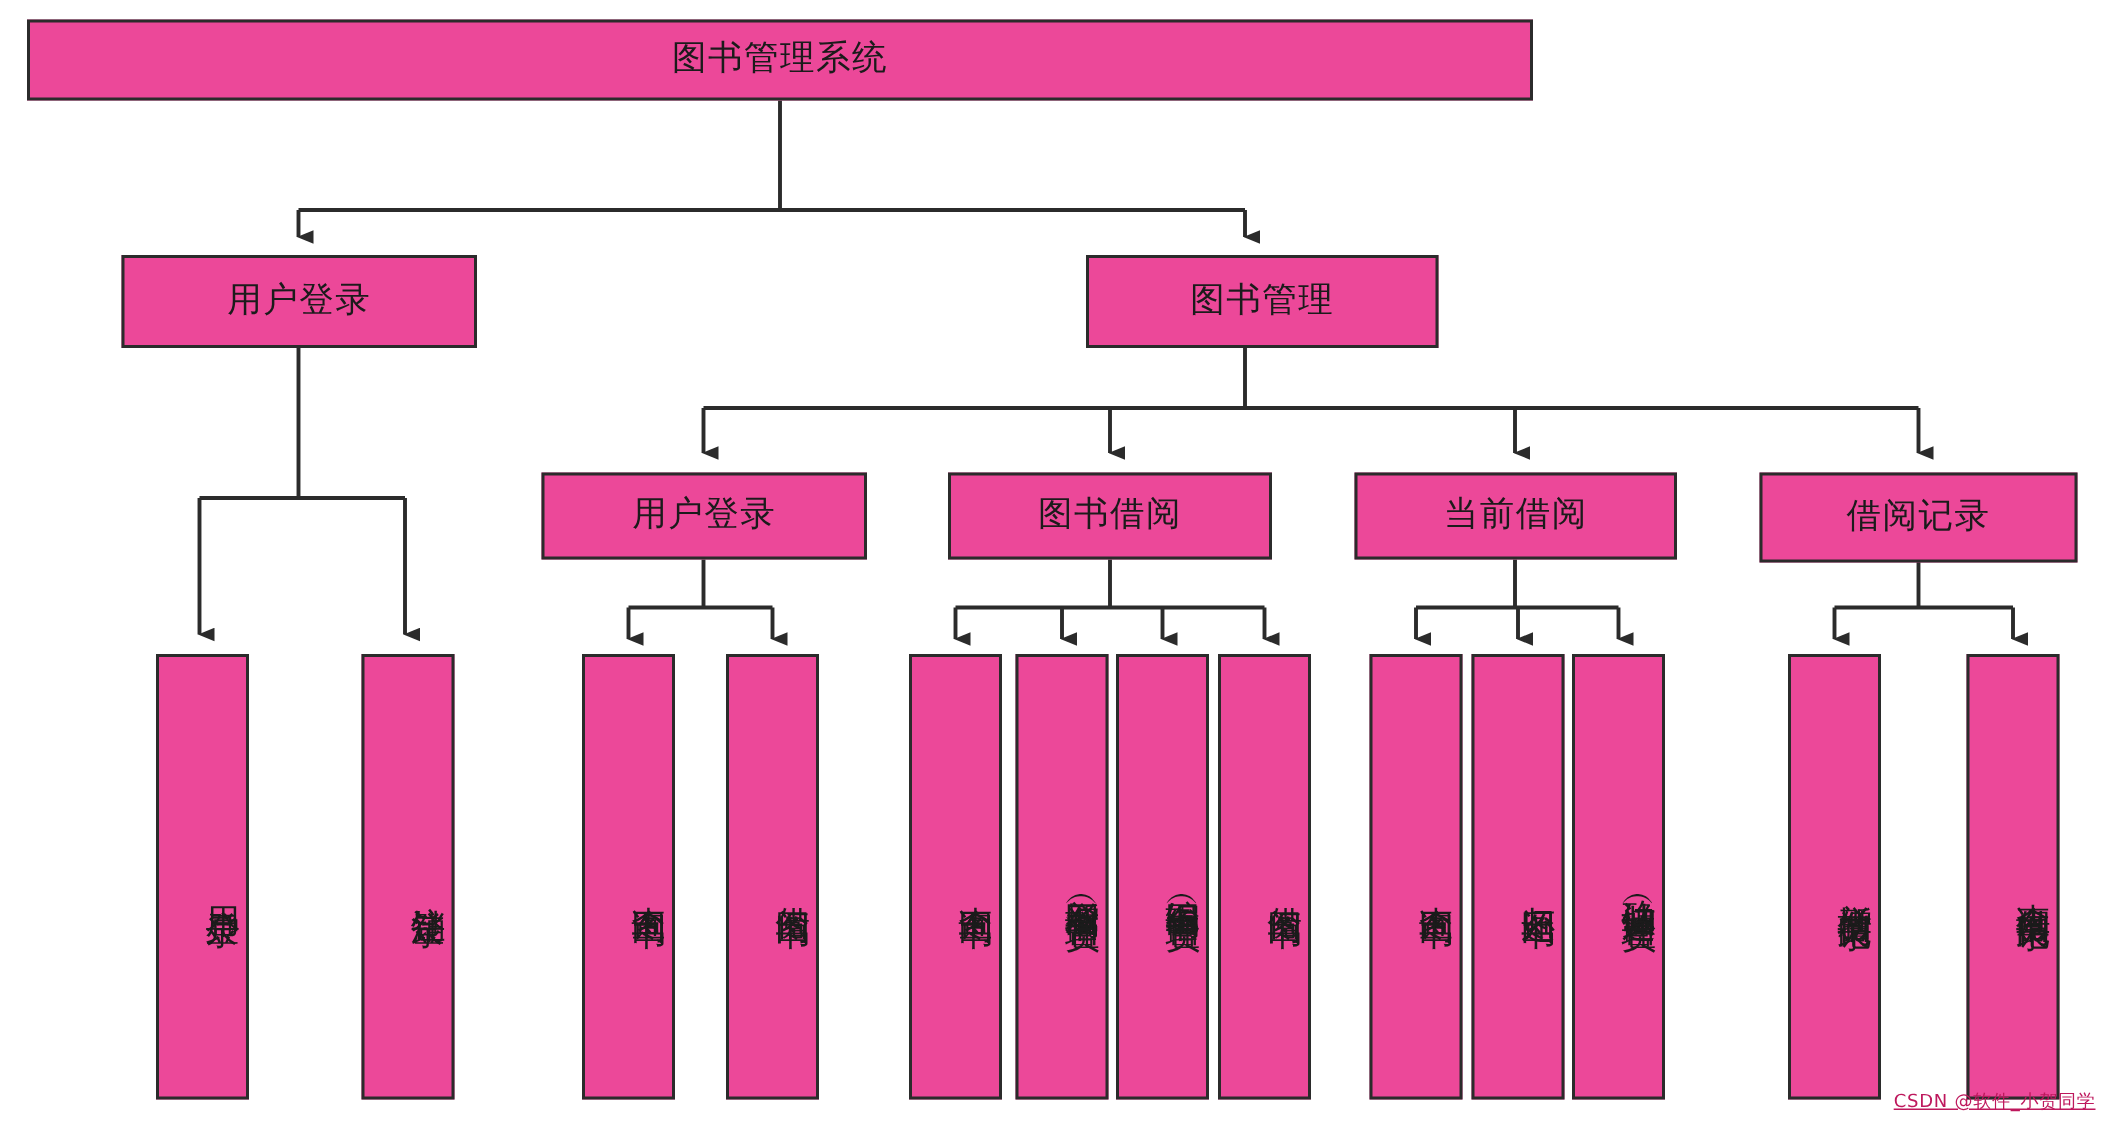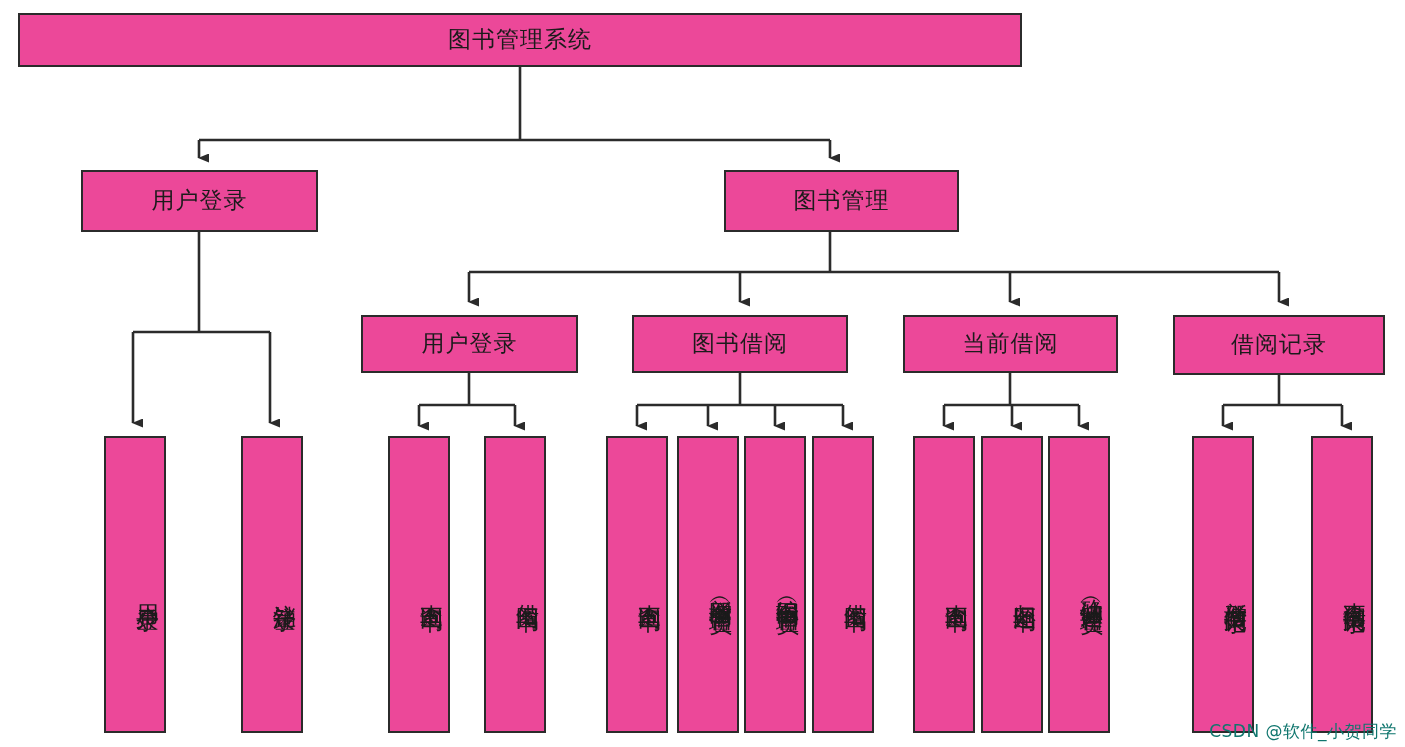--- a/index.html
+++ b/index.html
@@ -7,22 +7,22 @@
   body{font-family:"DejaVu Sans","Liberation Sans",sans-serif;}
   #canvas{position:relative;width:1405px;height:747px;background:#ffffff;overflow:hidden;}
   svg.lines{position:absolute;left:0;top:0;width:1405px;height:747px;pointer-events:none;}
   .node{position:absolute;box-sizing:border-box;border:2px solid #2b2b2b;background:#ec4899;
         display:flex;align-items:center;justify-content:center;color:#1b1b1b;text-align:right;}
   .node.h{font-size:23px;letter-spacing:1px;line-height:1.2;}
   .node.root{font-size:23px;}
   .node.v{writing-mode:vertical-rl;text-orientation:upright;font-size:23px;
           letter-spacing:2px;align-items:flex-start;justify-content:center;padding-top:10px;}
   .node.v .vtxt{writing-mode:vertical-rl;text-orientation:upright;display:block;}
-  .wm{position:absolute;right:8px;bottom:4px;font-size:17px;color:#0f766e;
-      letter-spacing:.5px;white-space:nowrap;}
+  .wm{position:absolute;right:8px;bottom:4px;font-size:12px;color:#be185d;
+      letter-spacing:.5px;white-space:nowrap;text-decoration:underline;}
 </style>
 </head>
 <body>
 
 <div id="canvas">
 
   <svg class="lines" viewBox="0 0 1405 747">
     <defs>
       <marker id="arw" markerWidth="10" markerHeight="11" refX="4.5" refY="10" orient="auto" markerUnits="userSpaceOnUse">
         <path d="M0,0 L9,0 L4.5,11 Z" fill="#2b2b2b"></path>

